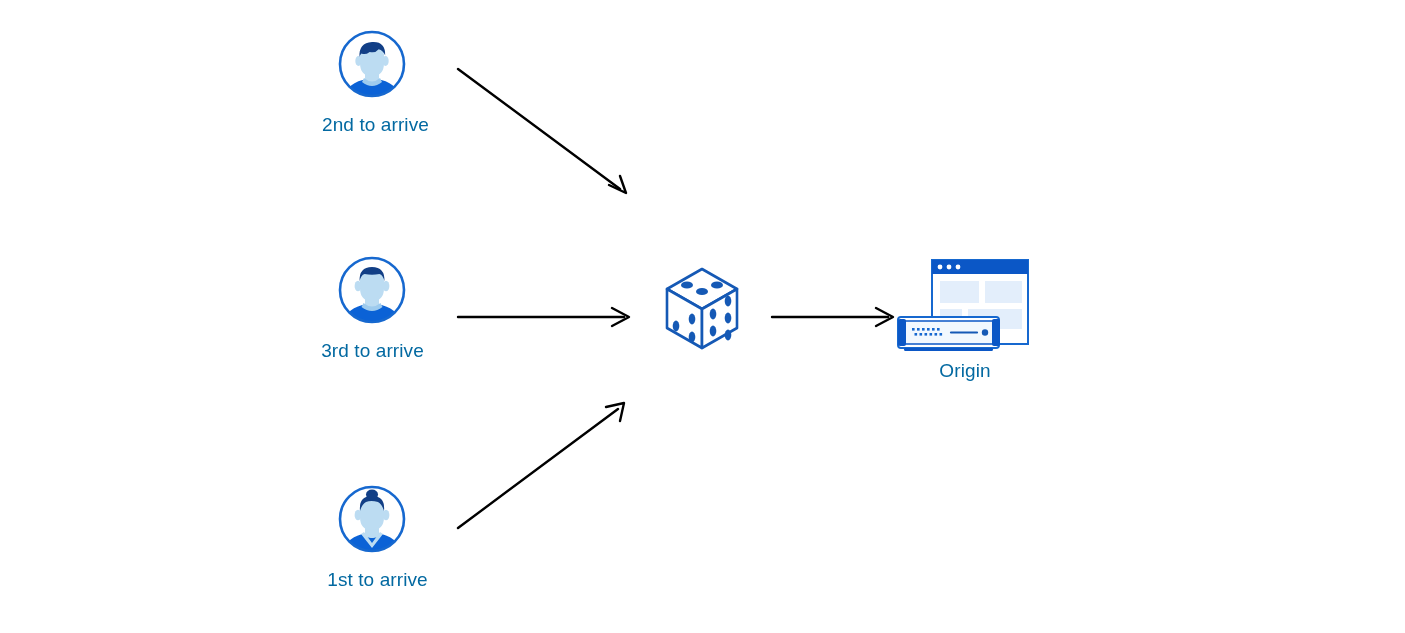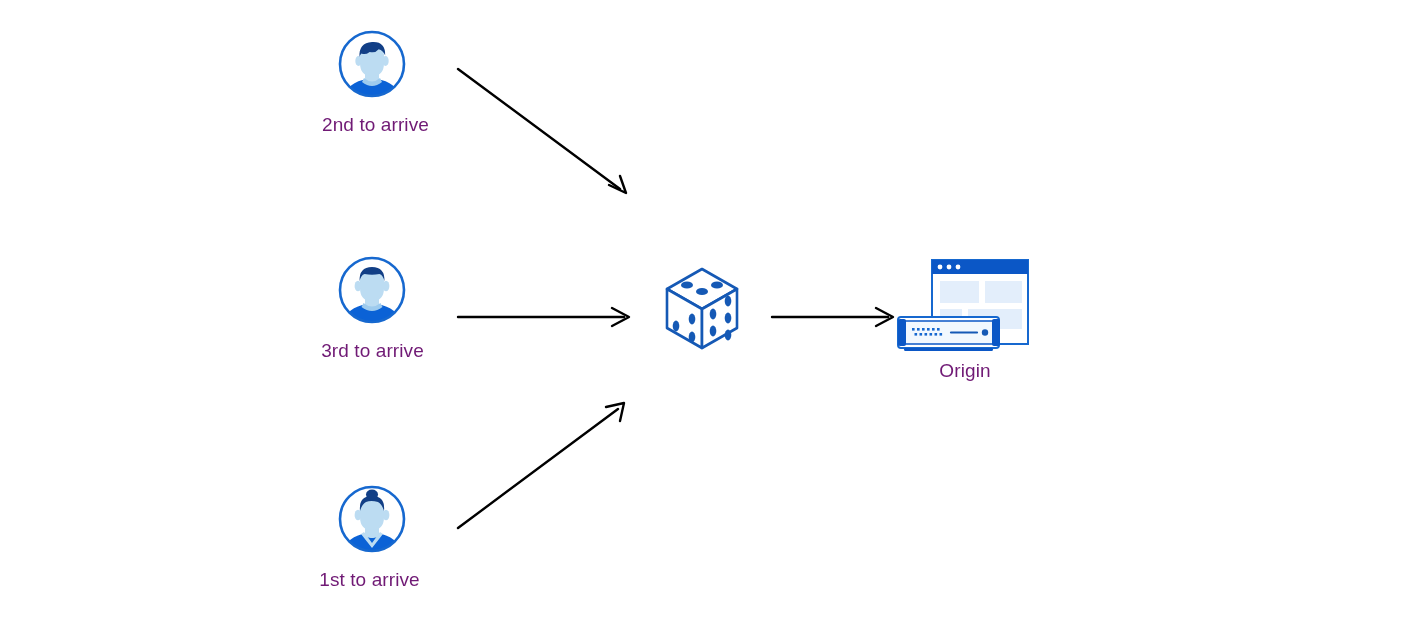--- a/index.html
+++ b/index.html
@@ -17,30 +17,30 @@
   }
   #diagram-canvas {
     position: absolute;
     left: 0;
     top: 0;
     width: 1405px;
     height: 633px;
   }
   .node-label {
     position: absolute;
-    color: #701a75;
+    color: #0369a1;
     font-size: 19px;
     font-family: "Liberation Sans", sans-serif;
     white-space: nowrap;
     text-align: center;
     letter-spacing: 0.1px;
   }
   .label-client-2 { left: 238px; top: 114px; width: 275px; }
   .label-client-3 { left: 235px; top: 340px; width: 275px; }
-  .label-client-1 { left: 232px; top: 569px; width: 275px; }
+  .label-client-1 { left: 240px; top: 569px; width: 275px; }
   .label-origin   { left: 850px; top: 360px; width: 230px; }
 
   .icon-box { position: absolute; }
   .avatar-2 { left: 337px; top: 29px;  width: 70px; height: 70px; }
   .avatar-3 { left: 337px; top: 255px; width: 70px; height: 70px; }
   .avatar-1 { left: 337px; top: 484px; width: 70px; height: 70px; }
   .dice     { left: 658px; top: 264px; width: 88px; height: 88px; }
   .origin   { left: 893px; top: 255px; width: 145px; height: 115px; }
 </style>
 </head>

